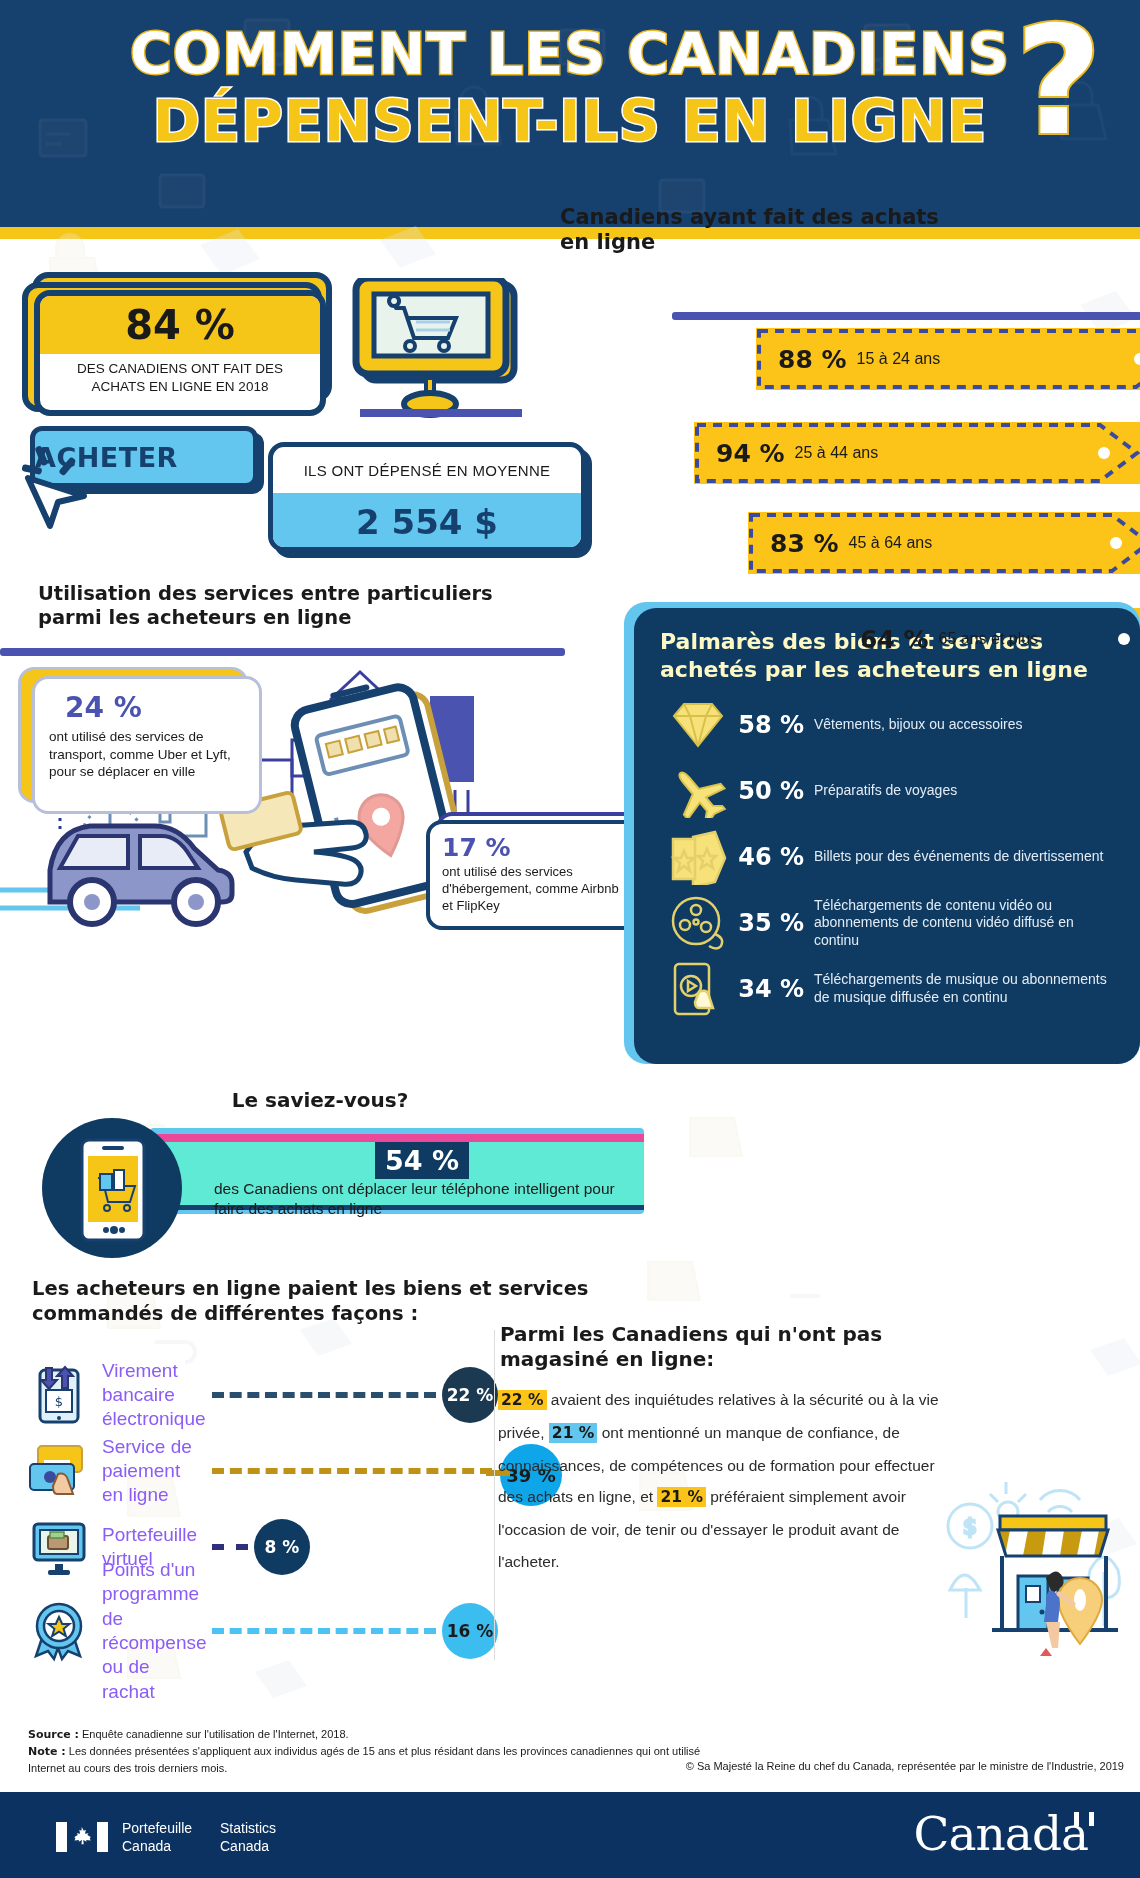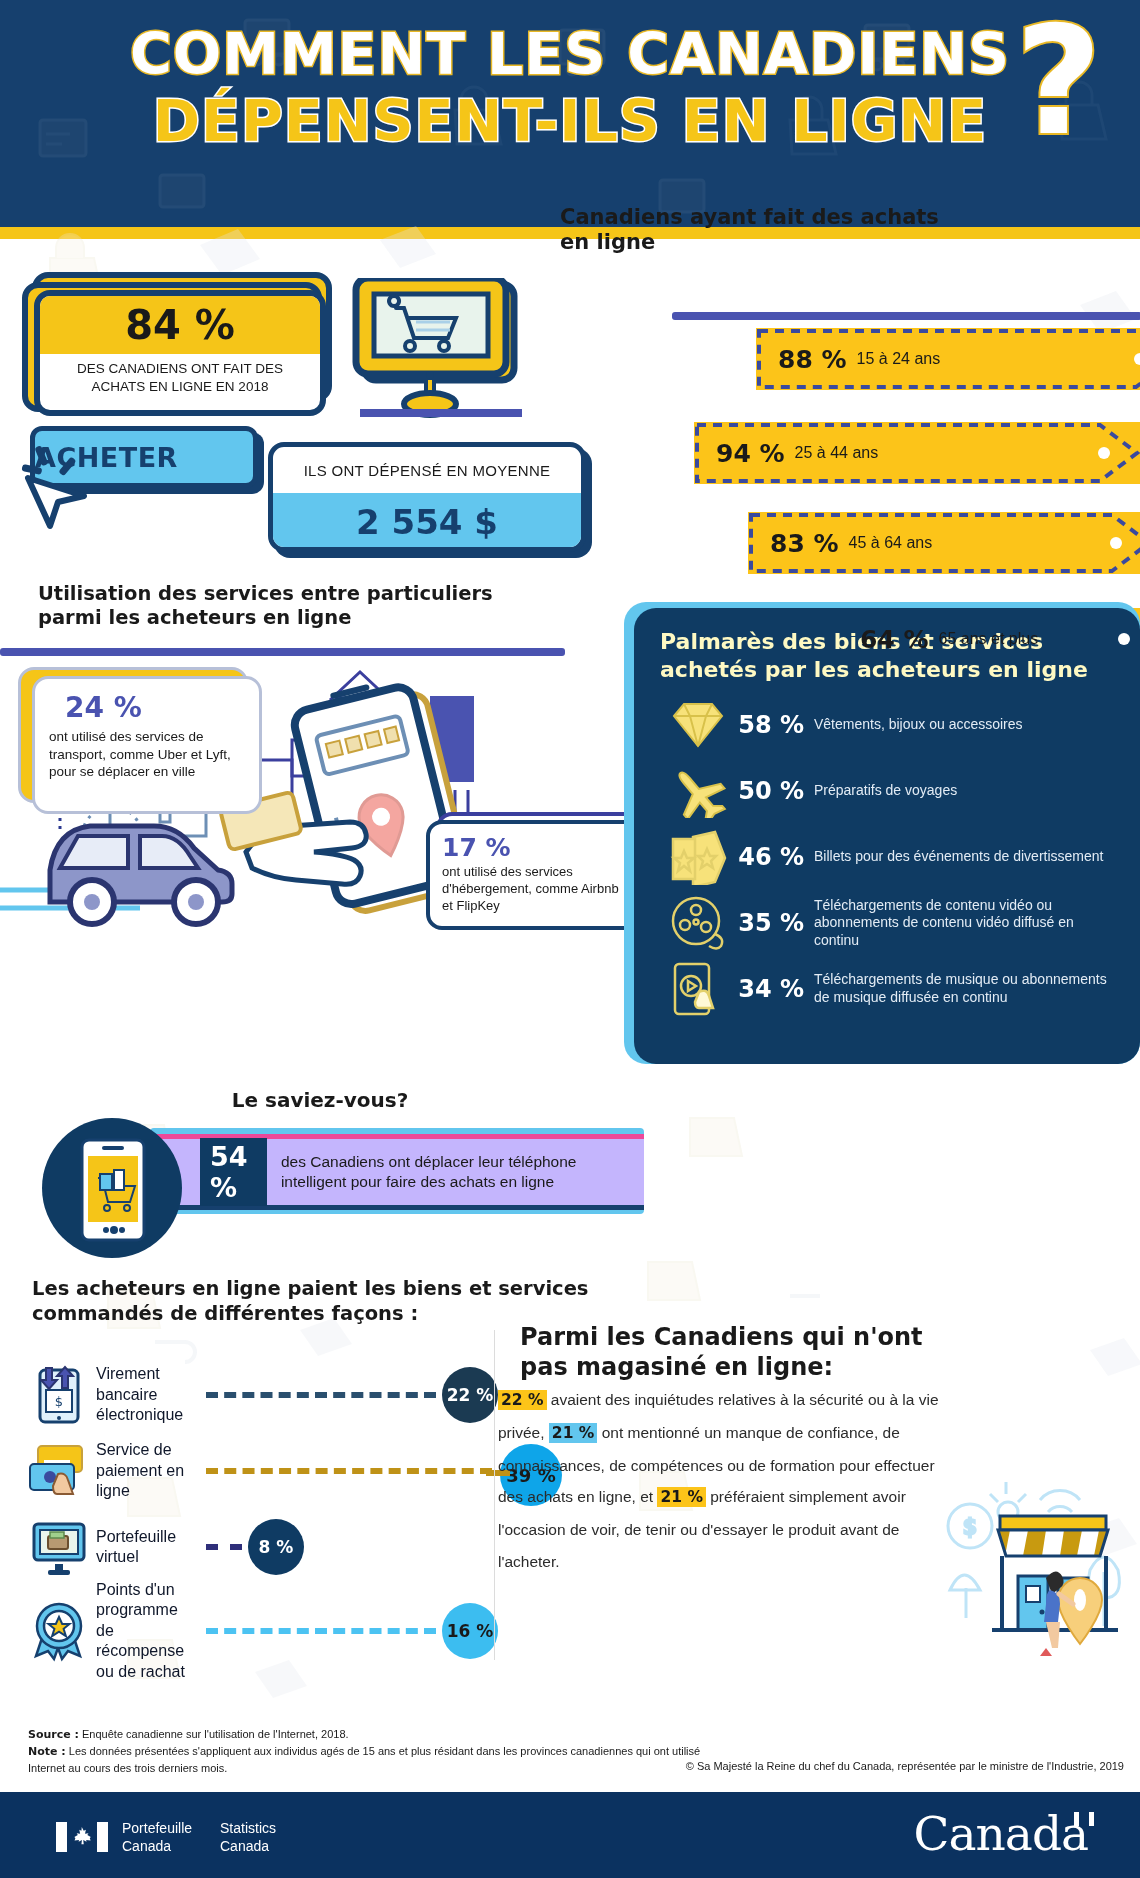--- a/index.html
+++ b/index.html
@@ -140,42 +140,42 @@
   .palm-pct { font-family:"DejaVu Sans", sans-serif; font-weight:bold; font-size:24px; color:#fff;
               width:78px; flex:0 0 78px; text-align:right; padding-right:10px; }
   .palm-lbl { font-size:14px; color:#e3ecf5; line-height:1.26; }
 
   
   .lsv-title { position:absolute; left:0; top:1088px; width:640px; text-align:center;
                font-family:"DejaVu Sans", sans-serif; font-weight:bold; font-size:20px; color:#1a1a1a; }
   .lsv-circle { position:absolute; left:42px; top:1118px; width:140px; height:140px;
                 border-radius:50%; background:#0f3b63; }
   .lsv-bar-shadow { position:absolute; left:150px; top:1128px; width:494px; height:86px; background:#62c6ee; border-radius:4px; }
-  .lsv-bar { position:absolute; left:150px; top:1134px; width:494px; height:76px; background:#c4b5fd;
-             border-top:5px solid #ec4899; border-bottom:5px solid #16406e;
-             display:flex; align-items:center; padding-left:50px; }
+  .lsv-bar { position:absolute; left:150px; top:1134px; width:494px; height:76px; background:#5eead4;
+             border-top:8px solid #ec4899; border-bottom:5px solid #16406e;
+             display:flex; align-items:center; padding-left:50px;flex-direction:column; }
   .lsv-pct { background:#0f3b63; color:#fff; font-family:"DejaVu Sans", sans-serif; font-weight:bold;
              font-size:27px; padding:3px 10px; }
   .lsv-txt { font-size:15.5px; color:#1a1a1a; line-height:1.3; margin-left:14px; }
 
   
   .pay-title { position:absolute; left:32px; top:1276px; width:560px;
                font-family:"DejaVu Sans", sans-serif; font-weight:bold; font-size:19.5px;
                color:#1a1a1a; line-height:1.3; }
   .pay-row { position:absolute; left:28px; width:470px; height:70px; display:flex; align-items:center; }
   .pay-icon { width:62px; height:62px; flex:0 0 62px; }
-  .pay-lbl { font-size:16px; color:#0f172a; line-height:1.28; width:104px; margin-left:6px; }
+  .pay-lbl { font-size:19px; color:#8b5cf6; line-height:1.28; width:104px; margin-left:12px; }
   .pay-dash { flex:1; height:0; border-top:6px dashed #2a4f6e; margin:0 6px; }
   .pay-bubble { width:56px; height:56px; border-radius:50%; display:flex; align-items:center;
                 justify-content:center; font-family:"DejaVu Sans", sans-serif; font-weight:bold;
                 font-size:17px; }
 
   
-  .pb-title { position:absolute; left:520px; top:1322px; width:430px;
-              font-family:"DejaVu Sans", sans-serif; font-weight:bold; font-size:24px;
+  .pb-title { position:absolute; left:500px; top:1322px; width:430px;
+              font-family:"DejaVu Sans", sans-serif; font-weight:bold; font-size:20px;
               color:#1a1a1a; line-height:1.25; }
   .pb-body { position:absolute; left:498px; top:1384px; width:450px;
              font-size:15.5px; color:#2b2b2b; line-height:2.05; }
   .hl-y { background:#fcc419; font-family:"DejaVu Sans", sans-serif; font-weight:bold; color:#1a1a1a; padding:1px 3px;}
   .hl-b { background:#62c6ee; font-family:"DejaVu Sans", sans-serif; font-weight:bold; color:#1a1a1a; padding:1px 3px;}
   .shop-art { position:absolute; left:940px; top:1460px; width:195px; height:200px; }
   .vline { position:absolute; left:494px; top:1330px; width:1px; height:330px; background:#dcdcdc; }
 
   
   .src { position:absolute; left:28px; top:1726px; font-size:11px; color:#1a1a1a; line-height:1.55; }

